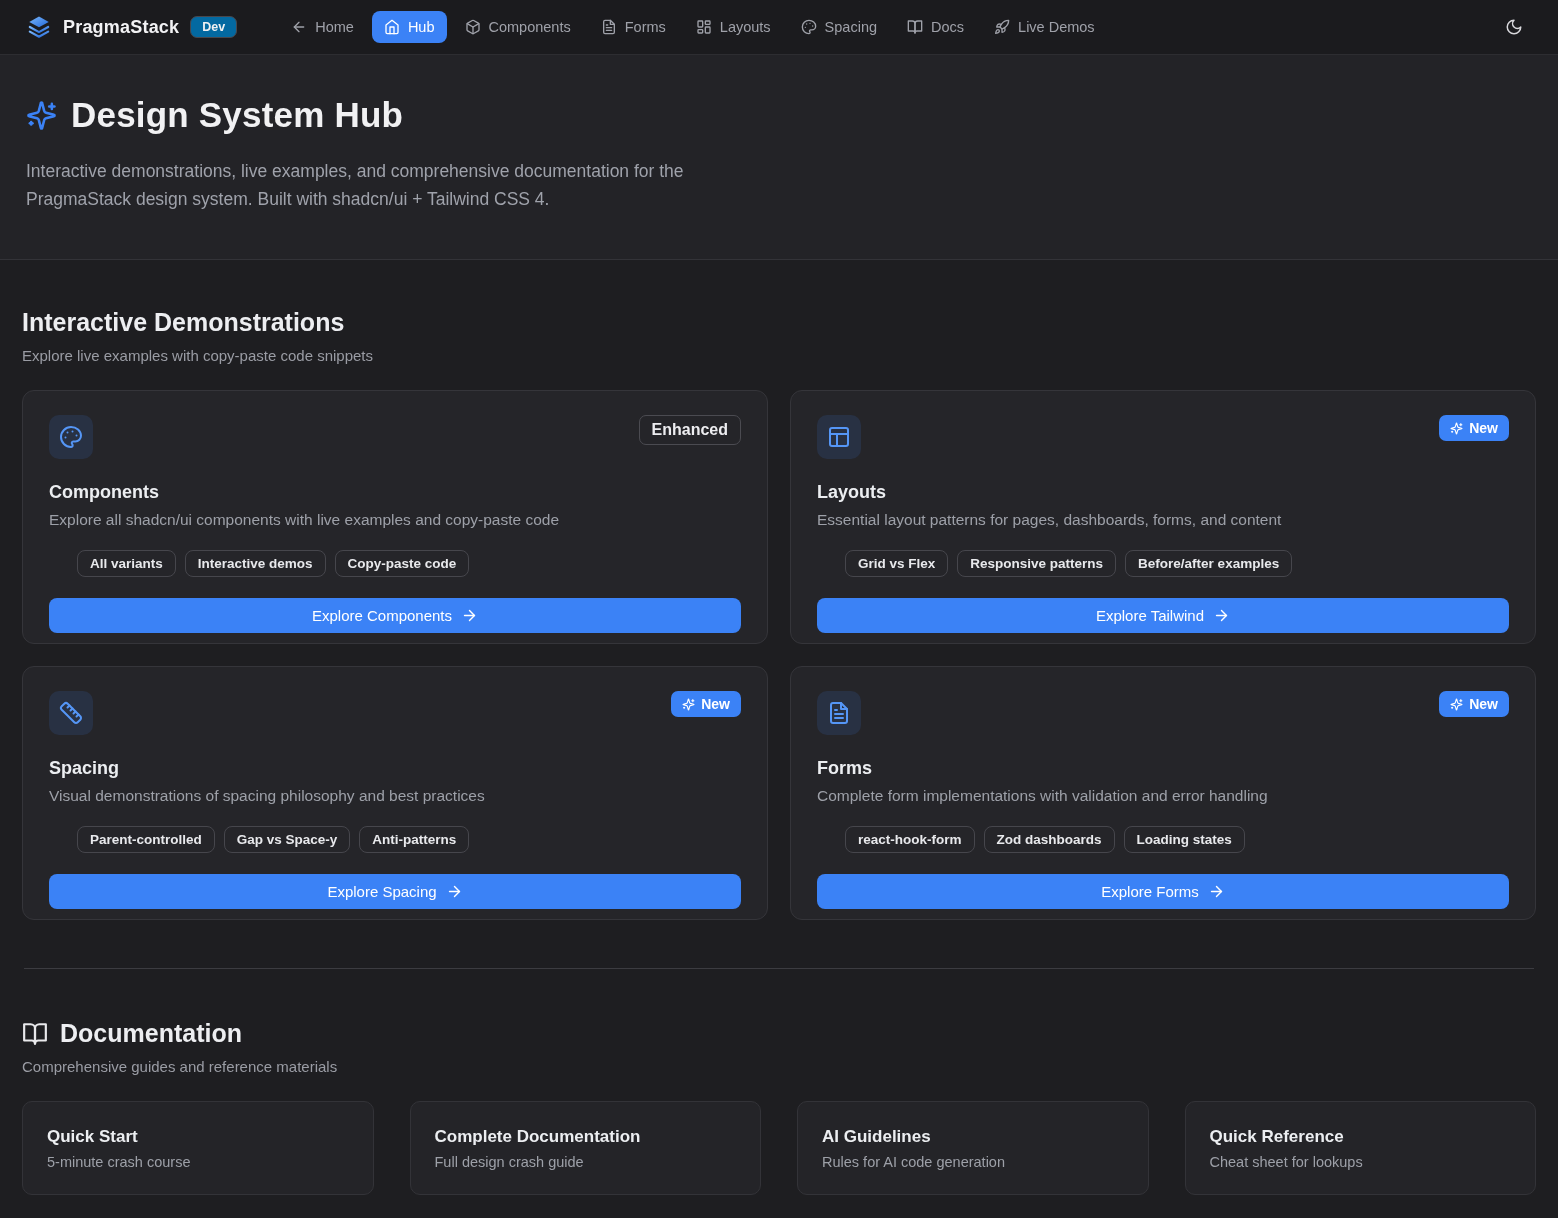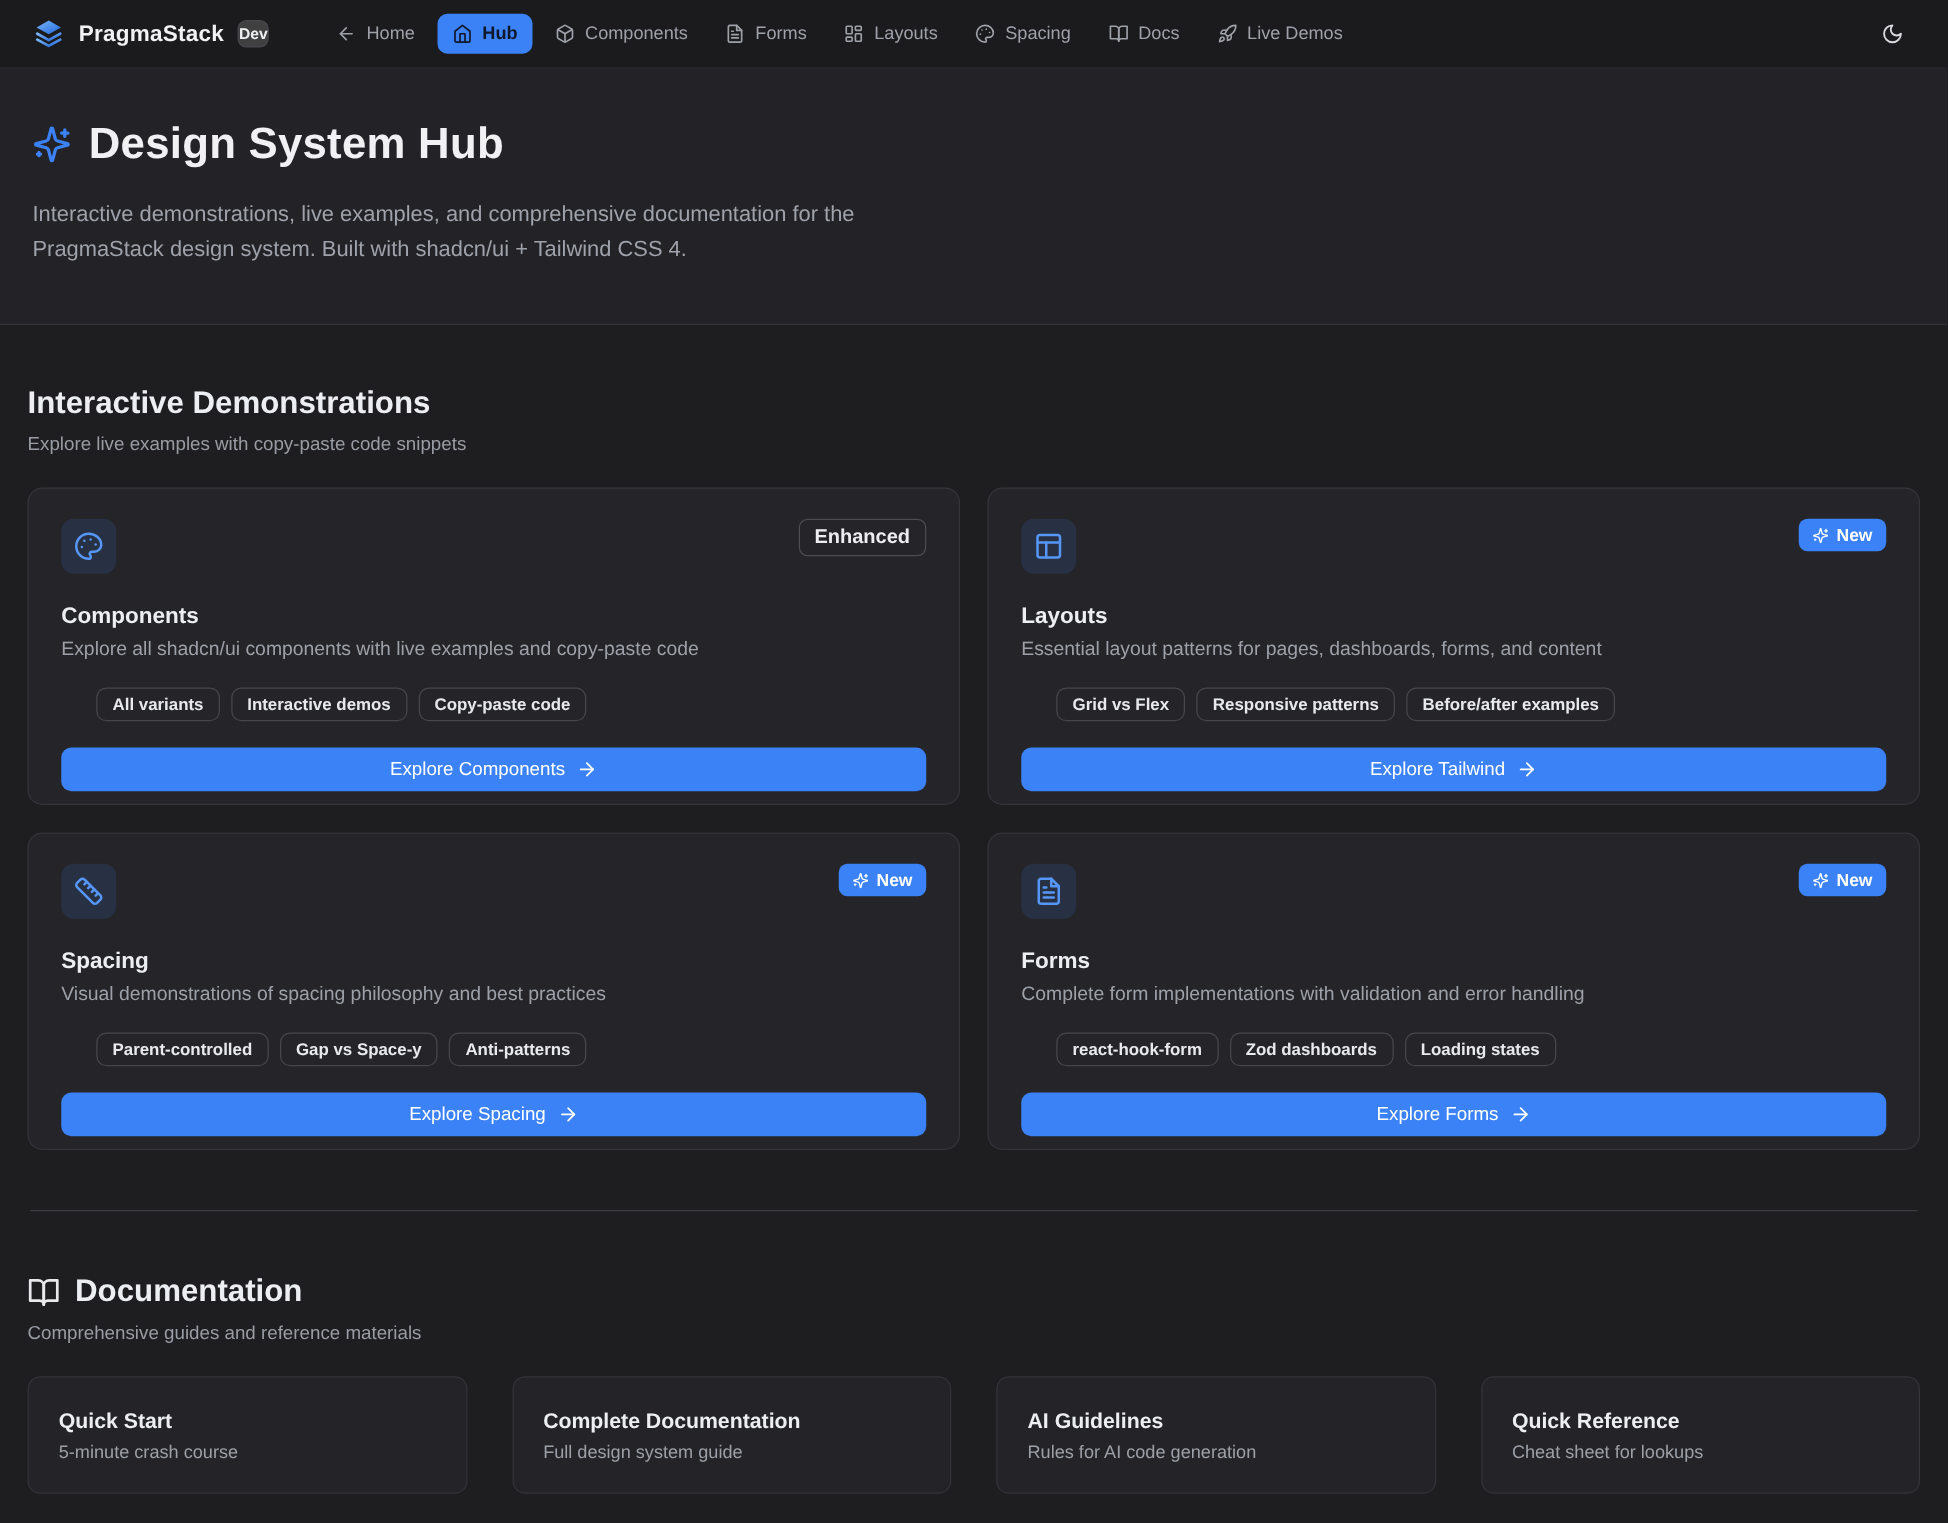--- a/index.html
+++ b/index.html
@@ -13,31 +13,31 @@
   .ic { fill:none; stroke:currentColor; stroke-width:2; stroke-linecap:round; stroke-linejoin:round; display:block; }
 
   
   .navbar {
     height:55px; background:#1b1b1e; border-bottom:1px solid #2d2d31;
     display:flex; align-items:center; padding:0 26px;
   }
   .brand { display:flex; align-items:center; gap:11px; }
   .brand-name { font-size:18px; font-weight:bold; color:#f2f2f4; letter-spacing:.2px; }
   .dev-badge {
-    border:1px solid #47474d; background:#404040; color:#eef0f2;
-    font-size:12.5px; font-weight:bold; border-radius:7px; padding:3px 0;
+    border:1px solid #47474d; background:#0369a1; color:#eef0f2;
+    font-size:12.5px; font-weight:bold; border-radius:7px; padding:3px 11px;
   }
   .nav-menu { display:flex; align-items:center; gap:6px; margin-left:42px; }
   .nav-item {
     display:flex; align-items:center; gap:8px; padding:8px 12px;
     font-size:14.5px; color:#9fa1a9; border-radius:8px; cursor:pointer; background:transparent; border:none;
     font-family:inherit;
   }
   .nav-item .ic { width:16px; height:16px; }
-  .nav-item.active { background:#3b82f6; color:#0f172a;font-weight:bold; }
+  .nav-item.active { background:#3b82f6; color:#ffffff; }
   .theme-toggle {
     margin-left:auto; background:none; border:none; color:#d8d8dc; cursor:pointer;
     width:36px; height:36px; display:grid; place-items:center; border-radius:8px;
   }
   .theme-toggle .ic { width:18px; height:18px; }
 
   
   .hero { background:#232327; border-bottom:1px solid #333338; padding:40px 26px 46px; }
   .hero-title-row { display:flex; align-items:center; gap:14px; }
   .hero-title-row .ic { width:31px; height:31px; color:#3b82f6; stroke-width:2; }
@@ -394,21 +394,21 @@
       <p class="section-sub">Comprehensive guides and reference materials</p>
     </div>
 
     <div class="grid-4">
       <article class="doc-card">
         <h3 class="doc-title">Quick Start</h3>
         <p class="doc-desc">5-minute crash course</p>
       </article>
       <article class="doc-card">
         <h3 class="doc-title">Complete Documentation</h3>
-        <p class="doc-desc">Full design system guide</p>
+        <p class="doc-desc">Full design crash guide</p>
       </article>
       <article class="doc-card">
         <h3 class="doc-title">AI Guidelines</h3>
         <p class="doc-desc">Rules for AI code generation</p>
       </article>
       <article class="doc-card">
         <h3 class="doc-title">Quick Reference</h3>
         <p class="doc-desc">Cheat sheet for lookups</p>
       </article>
     </div>

